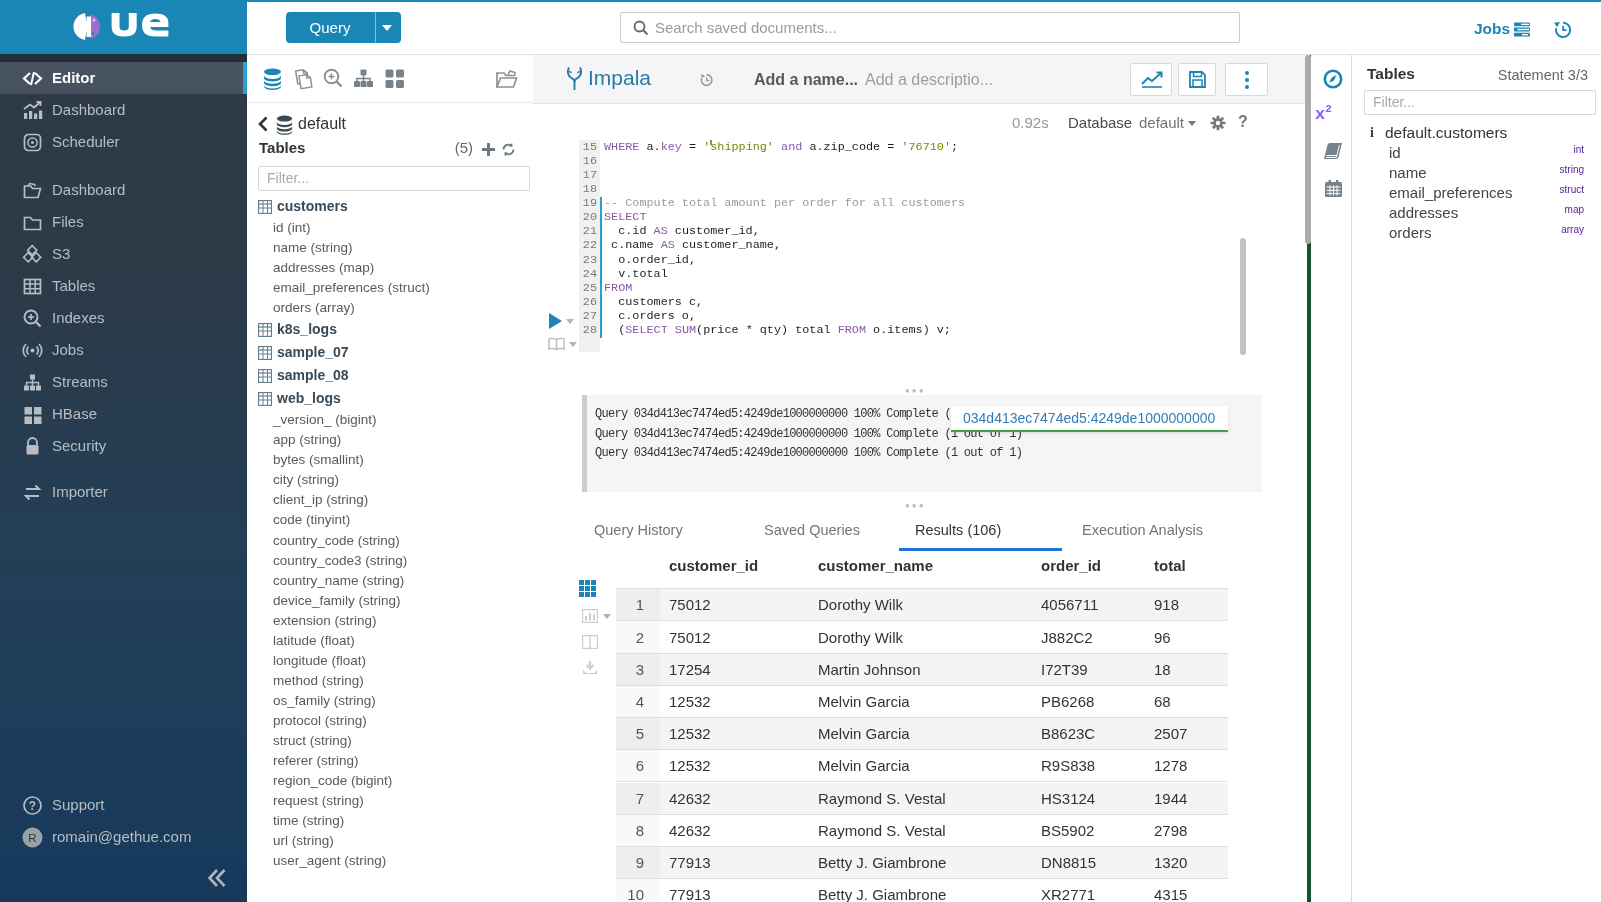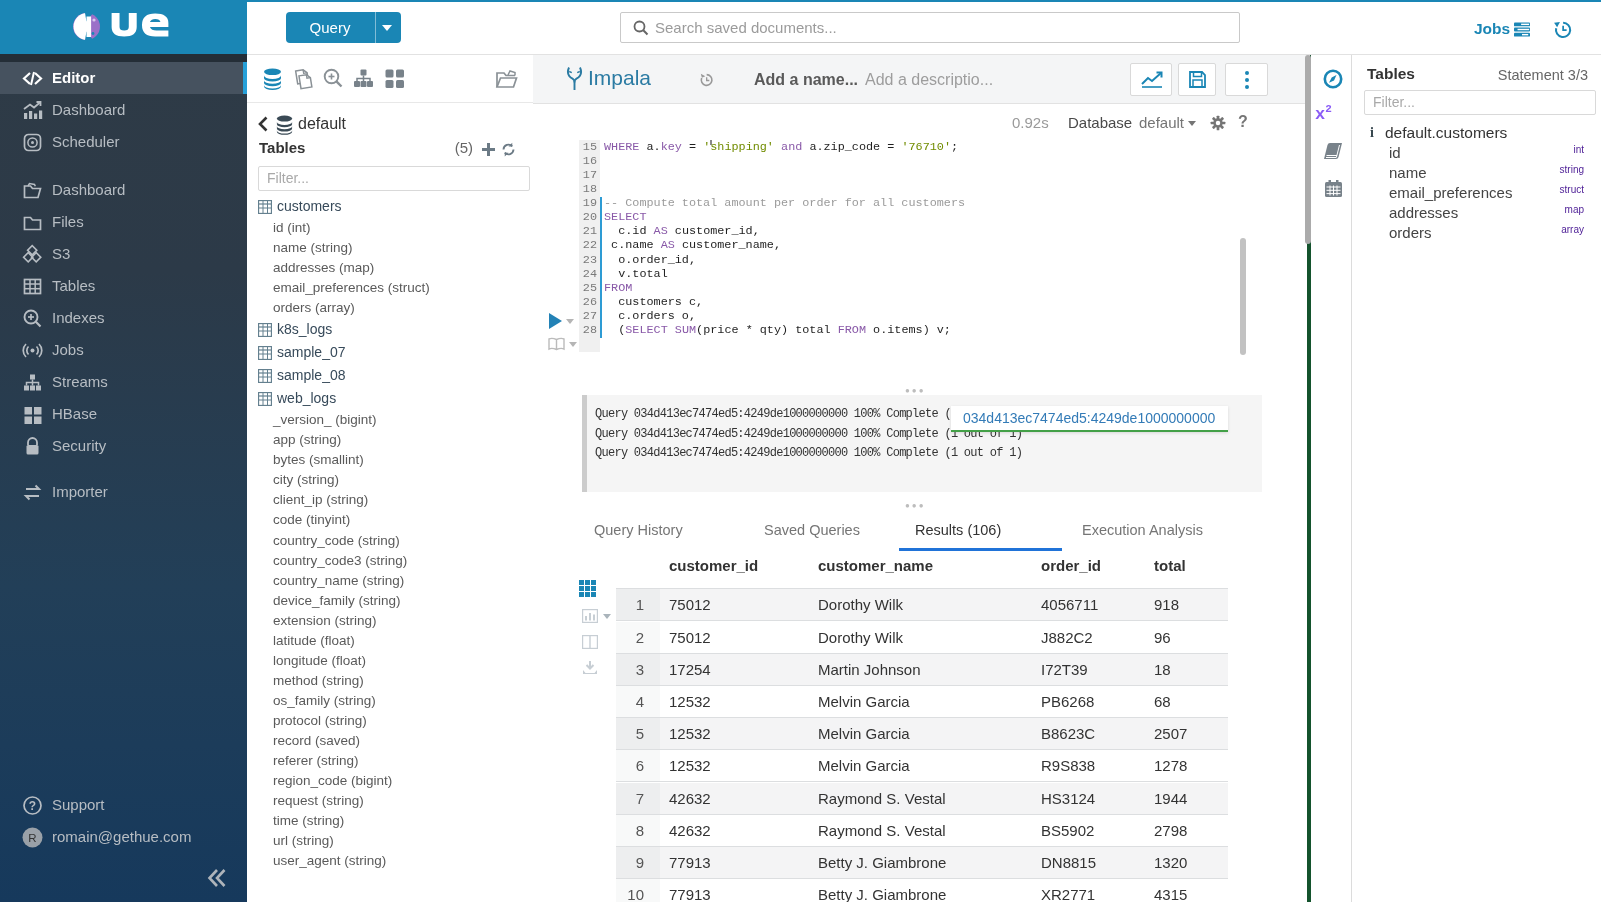--- a/index.html
+++ b/index.html
@@ -31,21 +31,21 @@
 #jobs { position:absolute; left:1227px; top:0; height:53px; line-height:53px; color:#1a86b5; font-weight:bold; font-size:15.5px; }
 
 
 #lpanel { left:247px; top:55px; width:290px; height:847px; background:#fff; border-right:1px solid #dfdfdf; }
 #lpanel .iconrow { position:absolute; left:0; top:0; width:289px; height:48px; border-bottom:1px solid #e8e8e8; }
 #lcrumb { position:absolute; left:11px; top:58px; width:270px; height:22px; }
 #ltablesrow { position:absolute; left:12px; top:84px; width:266px; height:22px; font-size:15px; color:#333; }
 #lfilter { position:absolute; left:11px; top:111px; width:272px; height:25px; border:1px solid #d9d9d9; border-radius:2px; }
 #lfilter .ph, #rfilter .ph { position:absolute; left:8px; top:0; line-height:23px; color:#a9a9a9; font-size:14px; }
 #llist { position:absolute; left:0; top:140px; width:289px; height:707px; overflow:hidden; font-size:13.5px; color:#555; }
-.trow { position:relative; height:23px; line-height:23px; color:#374a5a; font-weight:normal; font-size:14px; padding-left:30px; }
+.trow { position:relative; height:23px; line-height:23px; color:#374a5a; font-weight:bold; font-size:14px; padding-left:30px; }
 .trow svg { position:absolute; left:11px; top:4.5px; }
 .crow { height:20.05px; line-height:20.05px; padding-left:26px; color:#5a5a5a; }
 
 
 #epanel { left:533px; top:55px; width:778px; height:847px; background:#fff; border-right:4px solid #14532d; }
 #ehead { position:absolute; left:0; top:0; width:777px; height:49px; background:#f4f5f6; border-bottom:1px solid #e2e2e2; }
 #ehead .title { position:absolute; left:55px; top:11px; font-size:21px; color:#2b7ba3; }
 #ehead .addname { position:absolute; left:221px; top:16px; font-size:16px; font-weight:bold; color:#595959; }
 #ehead .adddesc { position:absolute; left:332px; top:16px; font-size:16px; color:#9d9d9d; }
 .ebtn { position:absolute; top:8px; height:33px; background:#fff; border:1px solid #d9d9d9; border-radius:2px; }
@@ -390,21 +390,21 @@
         <div class="crow">country_code (string)</div>
         <div class="crow">country_code3 (string)</div>
         <div class="crow">country_name (string)</div>
         <div class="crow">device_family (string)</div>
         <div class="crow">extension (string)</div>
         <div class="crow">latitude (float)</div>
         <div class="crow">longitude (float)</div>
         <div class="crow">method (string)</div>
         <div class="crow">os_family (string)</div>
         <div class="crow">protocol (string)</div>
-        <div class="crow">record (saved)</div>
+        <div class="crow">struct (string)</div>
         <div class="crow">referer (string)</div>
         <div class="crow">region_code (bigint)</div>
         <div class="crow">request (string)</div>
         <div class="crow">time (string)</div>
         <div class="crow">url (string)</div>
         <div class="crow">user_agent (string)</div>
       </div>
   </div>
 
   <div id="epanel" class="abs">

